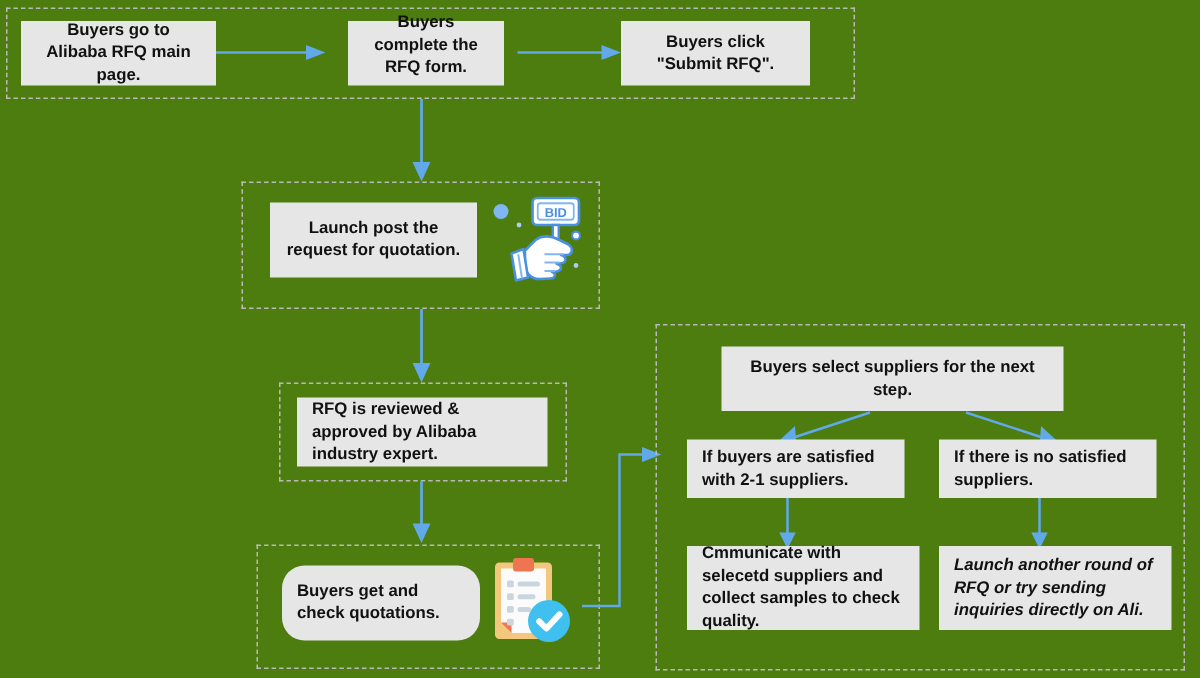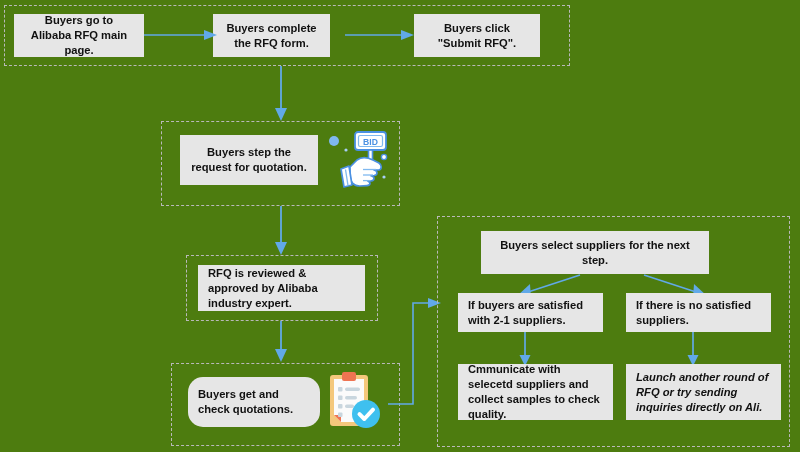--- a/index.html
+++ b/index.html
@@ -62,21 +62,21 @@
 <body>
 
 <div id="canvas">
 
   <div class="group" style="left:4px; top:5px; width:566px; height:61px;"></div>
 
   <div class="node center" style="left:14px; top:14px; width:130px; height:43px;">
     <span>Buyers go to Alibaba RFQ main page.</span>
   </div>
 
-  <div class="node center" style="left:213px; top:14px; width:117px; height:43px;">
+  <div class="node center" style="left:232px; top:14px; width:104px; height:43px;align-items:flex-end;">
     <span>Buyers complete the RFQ form.</span>
   </div>
 
   <div class="node center" style="left:414px; top:14px; width:126px; height:43px;">
     <span>Buyers click "Submit RFQ".</span>
   </div>
 
   <svg class="conn" style="left:144px; top:28px;" width="76" height="14" viewBox="0 0 76 14">
     <line x1="0" y1="7" x2="62" y2="7" stroke="#61a9e8" stroke-width="1.6"></line>
     <polygon points="60,2 73,7 60,12" fill="#61a9e8"></polygon>
@@ -88,21 +88,21 @@
   </svg>
 
   <svg class="conn" style="left:272px; top:66px;" width="18" height="58" viewBox="0 0 18 58">
     <line x1="9" y1="0" x2="9" y2="44" stroke="#61a9e8" stroke-width="1.8"></line>
     <polygon points="3,42 15,42 9,55" fill="#61a9e8"></polygon>
   </svg>
 
   <div class="group" style="left:161px; top:121px; width:239px; height:85px;"></div>
 
   <div class="node center" style="left:180px; top:135px; width:138px; height:50px;">
-    <span>Buyers step  the request for quotation.</span>
+    <span>Launch post  the request for quotation.</span>
   </div>
 
   <div class="icon-wrap" style="left:327px; top:130px; width:62px; height:60px;">
     <svg width="62" height="60" viewBox="0 0 62 60">
 
       <rect x="28" y="2" width="31" height="18" rx="3" fill="#ffffff" stroke="#4a90e2" stroke-width="1.8"></rect>
       <rect x="31.5" y="5.5" width="24" height="11" rx="1.8" fill="#ffffff" stroke="#7fb8f0" stroke-width="1.2"></rect>
       <text x="43.5" y="14.6" font-family="'Liberation Sans',sans-serif" font-size="8.6" font-weight="bold" fill="#4a90e2" text-anchor="middle">BID</text>
 
       <rect x="41.5" y="20" width="4" height="22" fill="#ffffff" stroke="#4a90e2" stroke-width="1.6"></rect>

